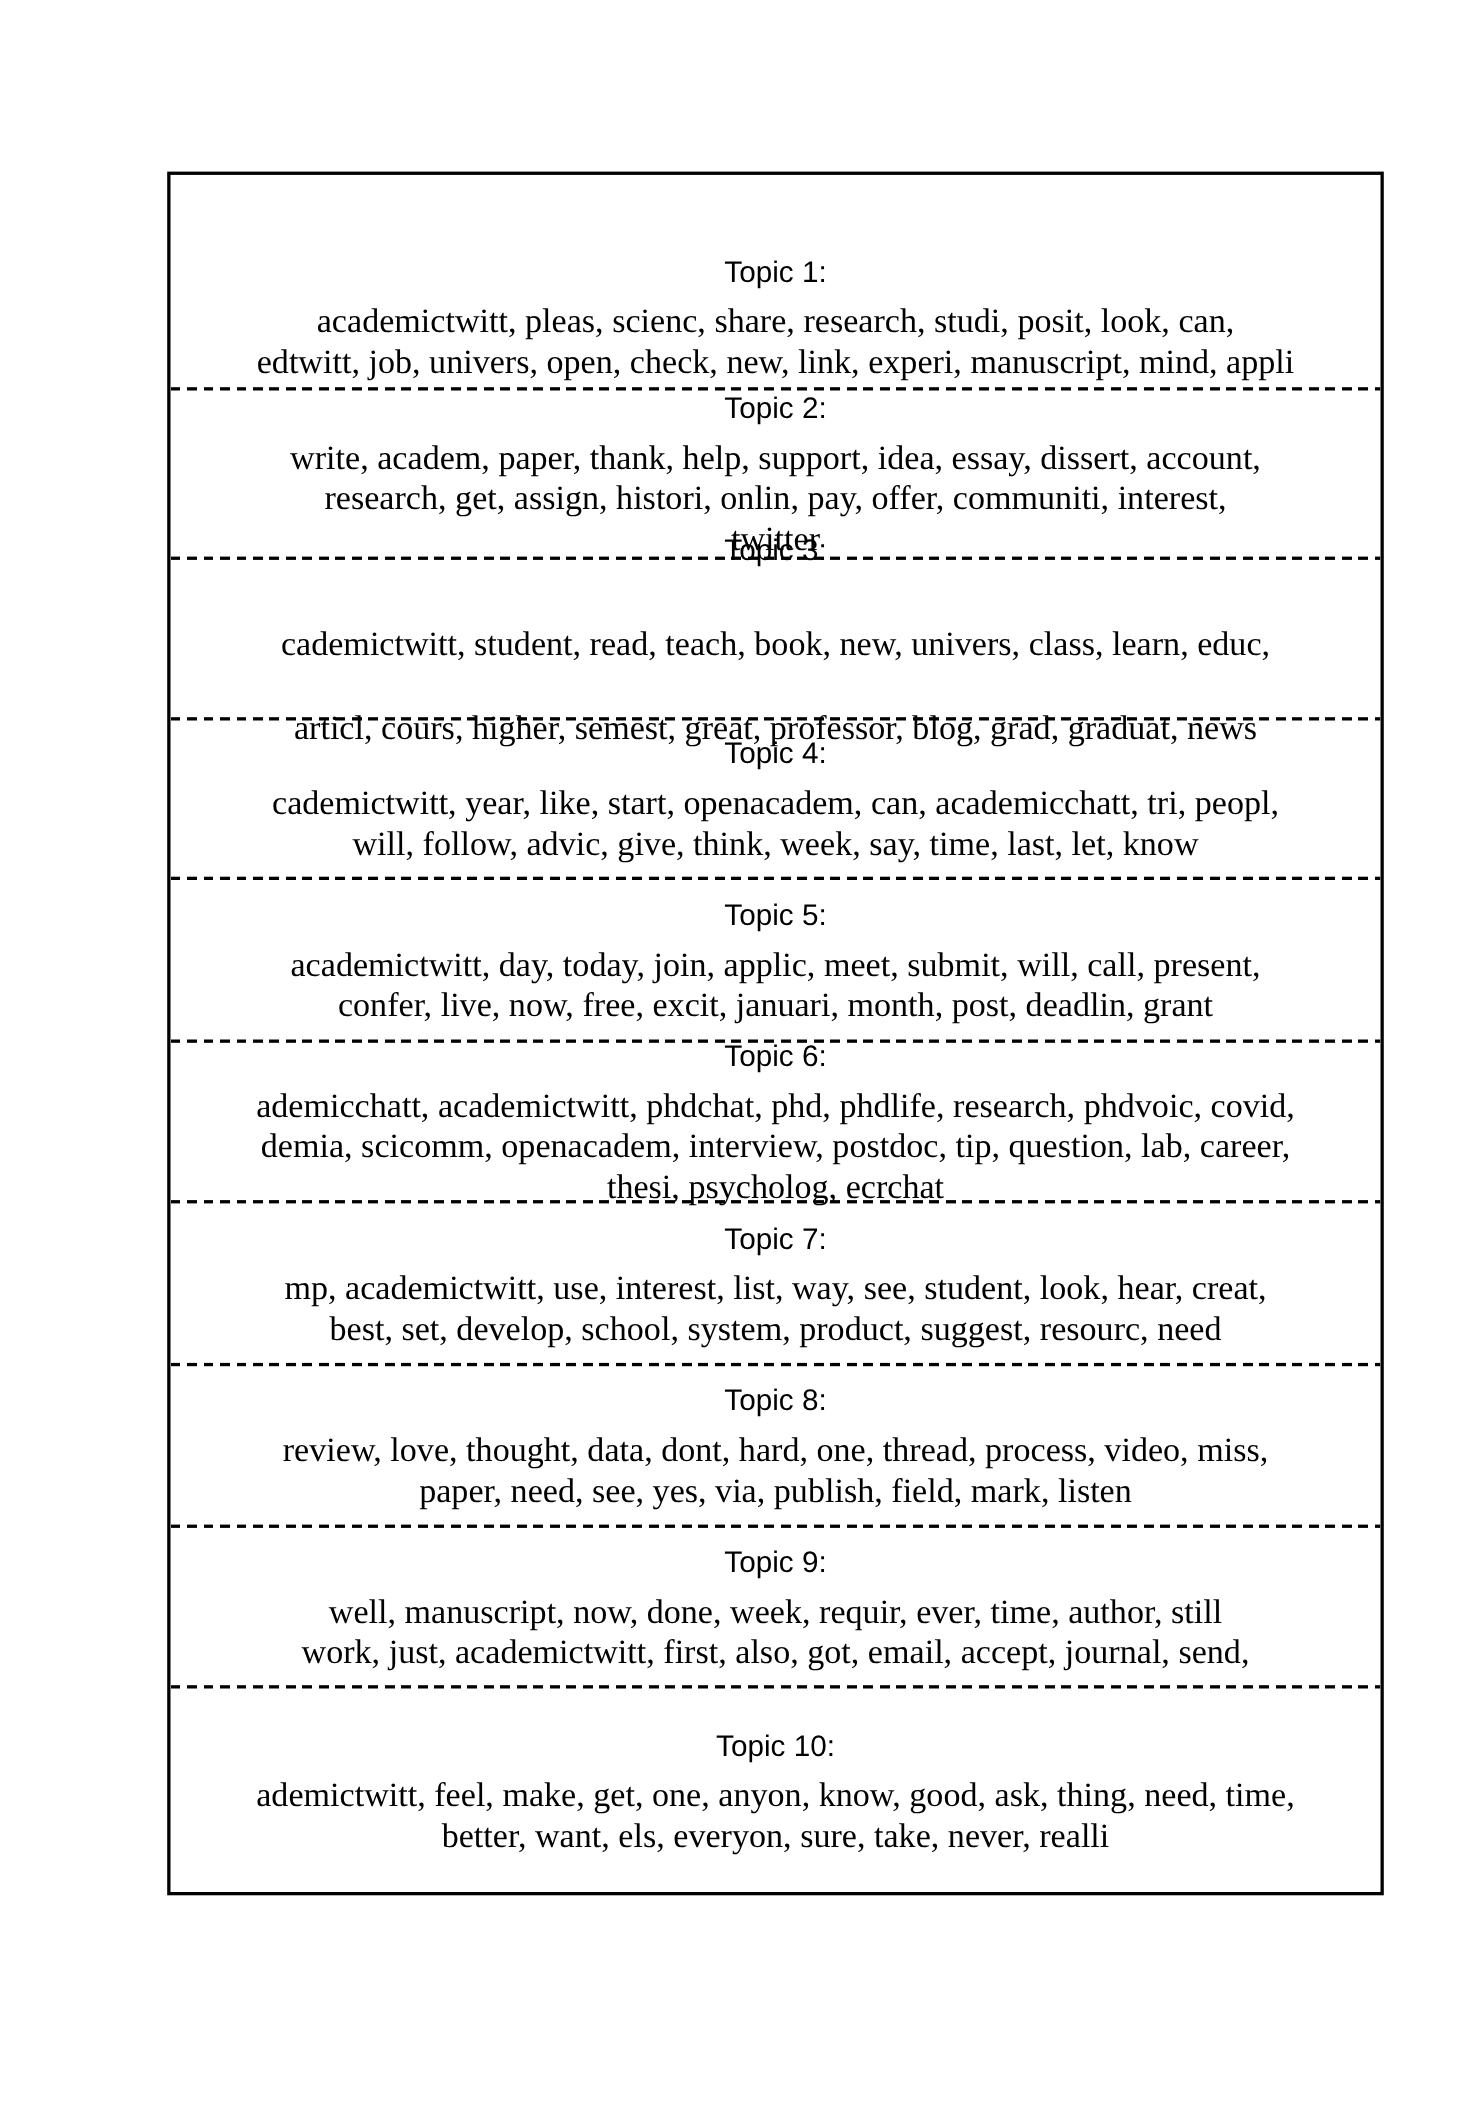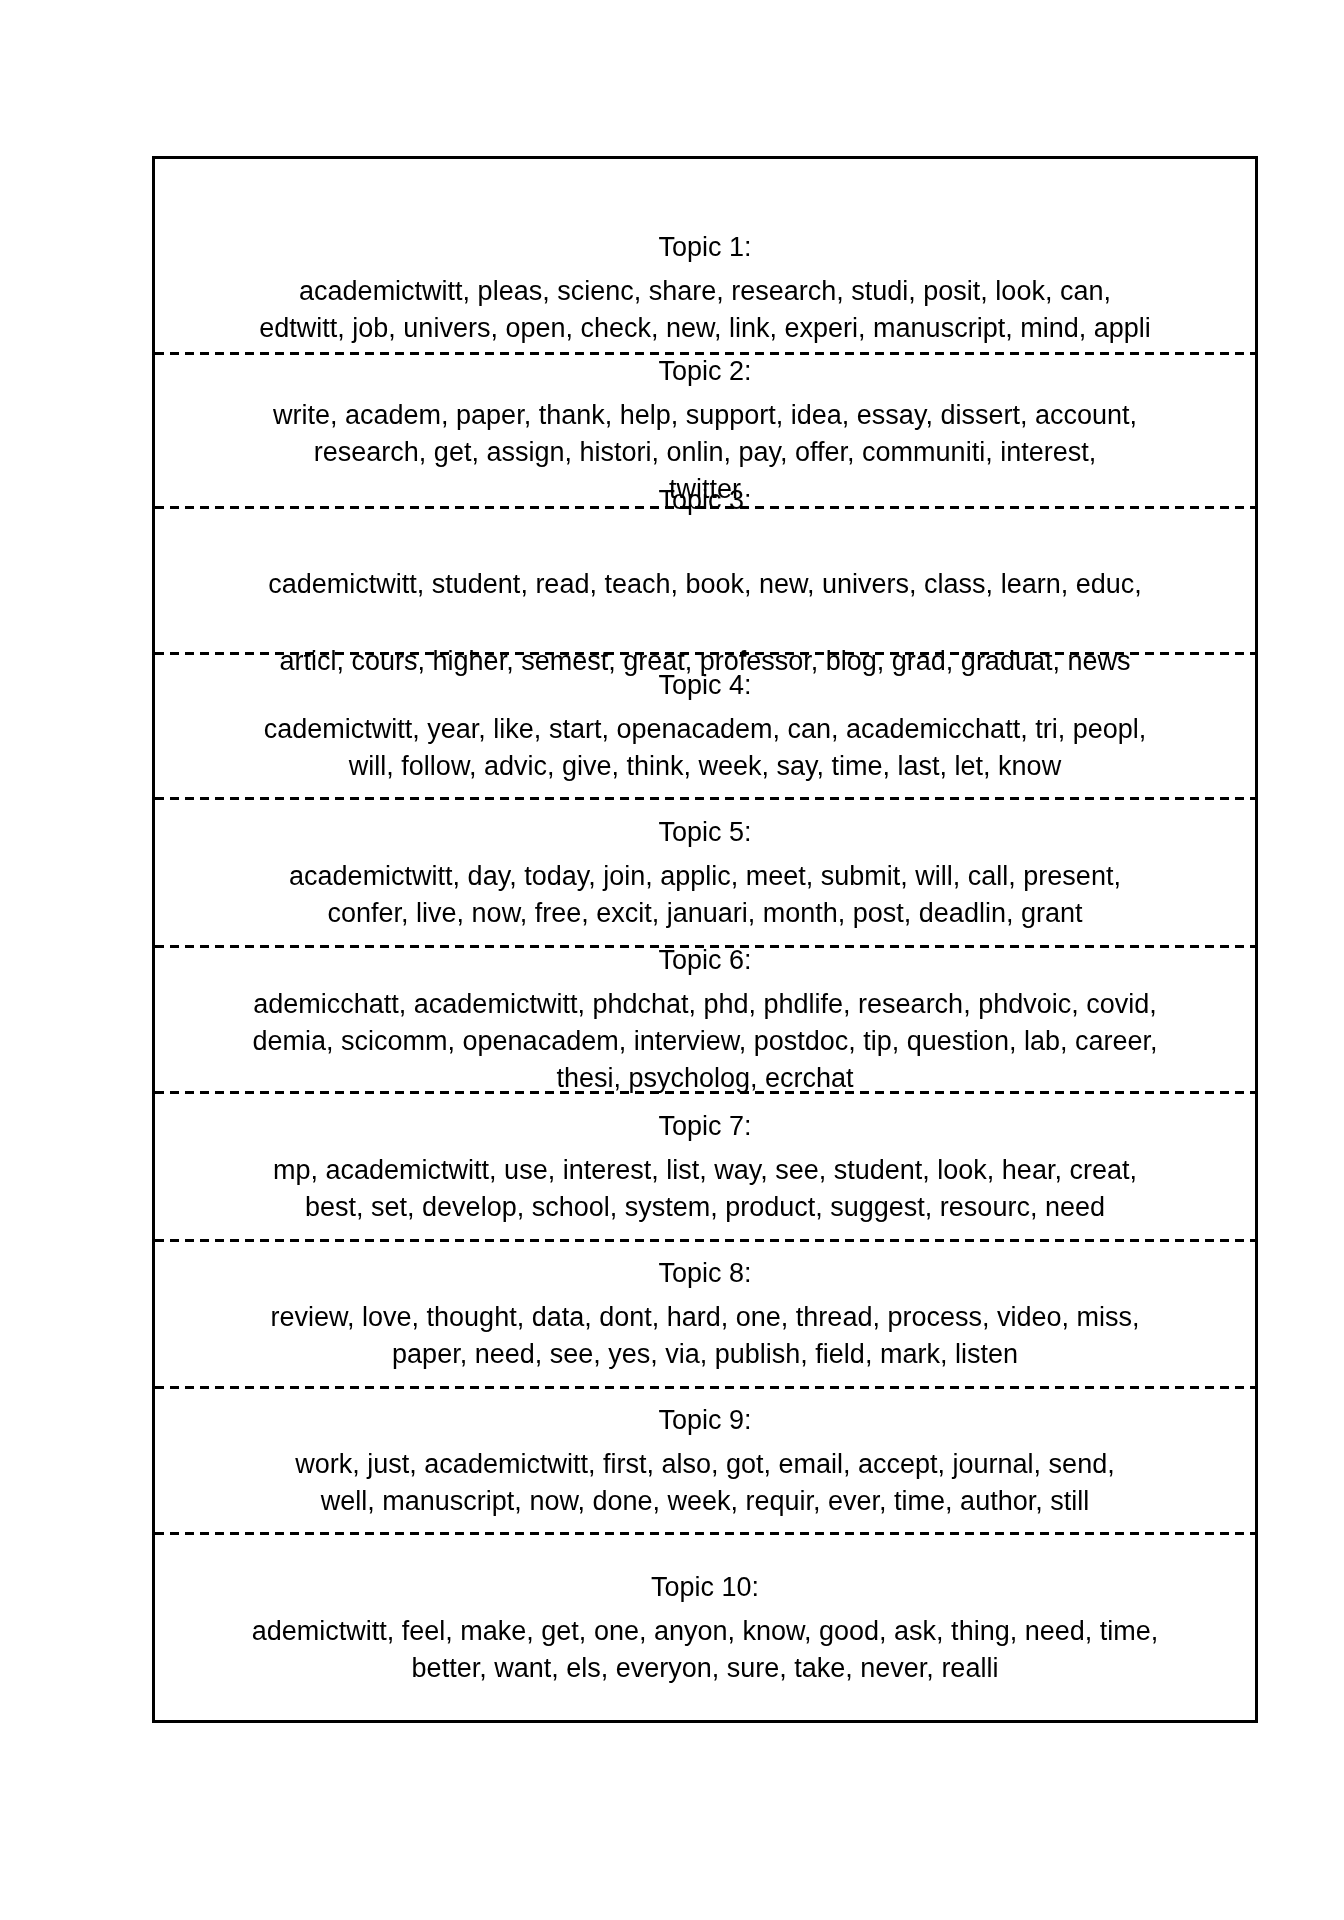--- a/index.html
+++ b/index.html
@@ -55,24 +55,25 @@
       transparent 9px, transparent 15px);
   }
   .topic-title {
     font-size: 27px;
     line-height: 37px;
     white-space: nowrap;
     flex-shrink: 0;
     margin-bottom: 7px;
   }
   .topic-line {
-    font-size: 27px;
+    font-size: 31px;
     line-height: 37px;
     white-space: nowrap;
     flex-shrink: 0;
+    font-family: Liberation Serif, serif;
   }
 </style>
 </head>
 <body>
 
 <div class="topics-panel">
 
   <div class="sec sec-1">
     <div class="topic-title">Topic 1:</div>
     <div class="topic-line">academictwitt, pleas, scienc, share, research, studi, posit, look, can,</div>
@@ -126,22 +127,22 @@
 
   <div class="sec sec-8">
     <div class="topic-title">Topic 8:</div>
     <div class="topic-line">review, love, thought, data, dont, hard, one, thread, process, video, miss,</div>
     <div class="topic-line">paper, need, see, yes, via, publish, field, mark, listen</div>
   </div>
   <div class="divider"></div>
 
   <div class="sec sec-9">
     <div class="topic-title">Topic 9:</div>
+    <div class="topic-line">well, manuscript, now, done, week, requir, ever, time, author, still</div>
     <div class="topic-line">work, just, academictwitt, first, also, got, email, accept, journal, send,</div>
-    <div class="topic-line">well, manuscript, now, done, week, requir, ever, time, author, still</div>
   </div>
   <div class="divider"></div>
 
   <div class="sec sec-10">
     <div class="topic-title">Topic 10:</div>
     <div class="topic-line">ademictwitt, feel, make, get, one, anyon, know, good, ask, thing, need, time,</div>
     <div class="topic-line">better, want, els, everyon, sure, take, never, realli</div>
   </div>
 
 </div>

